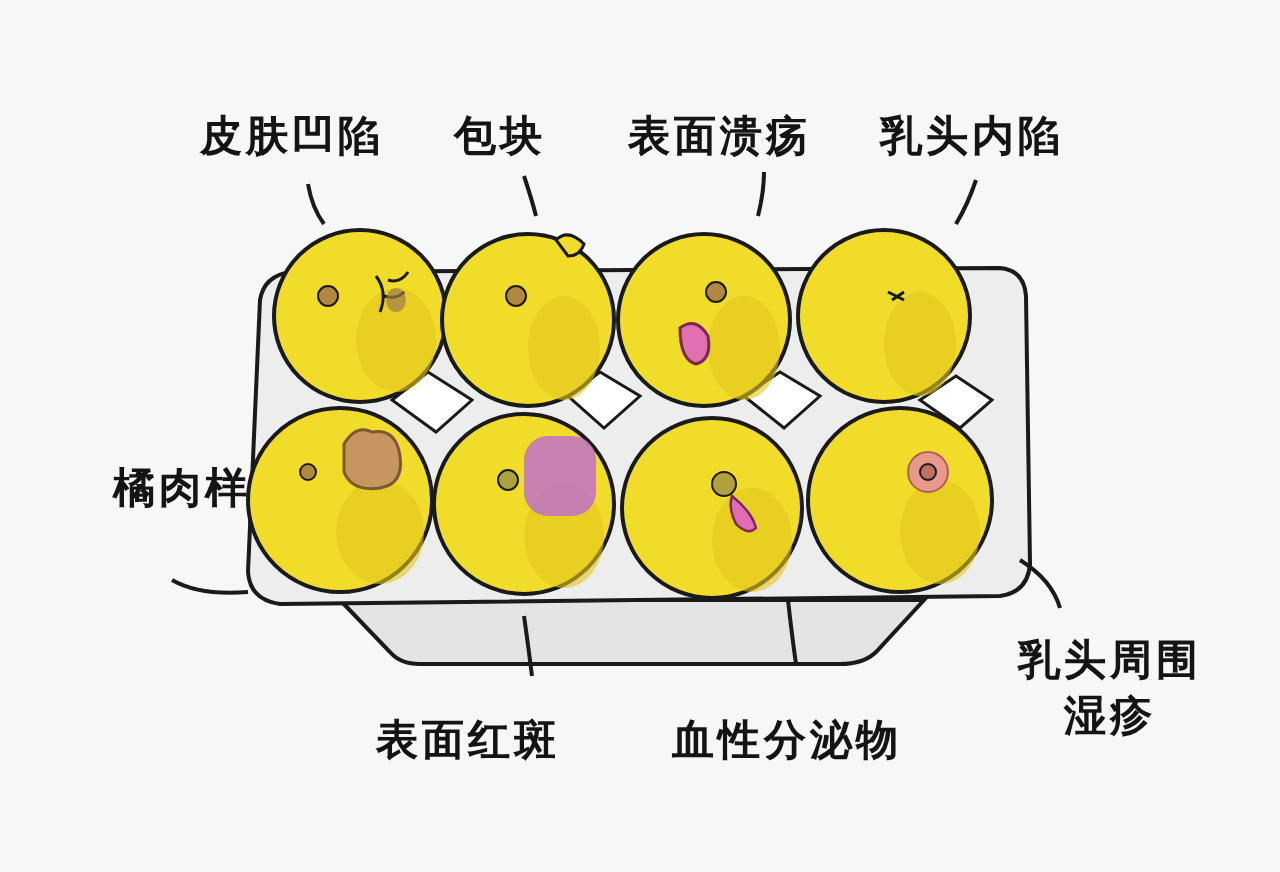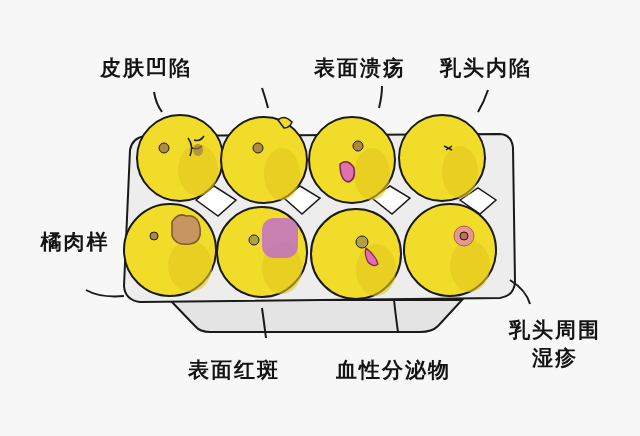--- a/index.html
+++ b/index.html
@@ -84,24 +84,25 @@
     <path d="M382 86 Q382 96 379 108"></path>
     <path d="M488 90 Q484 102 478 112"></path>
     <path d="M86 290 Q100 298 124 296"></path>
     <path d="M262 308 Q264 322 266 338"></path>
     <path d="M394 300 Q396 318 398 332"></path>
     <path d="M510 280 Q526 290 530 304"></path>
   </g>
 </svg>
 
 <div class="label" style="left:100px; top:54px;">皮肤凹陷</div>
+<div class="label" style="left:227px; top:54px;">包块</div>
 <div class="label" style="left:314px; top:54px;">表面溃疡</div>
 <div class="label" style="left:440px; top:54px;">乳头内陷</div>
 
-<div class="label center" style="left:30px; top:230px; width:90px;font-family:Liberation Mono, monospace;">
+<div class="label center" style="left:46px; top:230px; width:90px;">
   <div>橘肉样</div>
 </div>
 
 <div class="label" style="left:188px; top:356px;">表面红斑</div>
 <div class="label" style="left:336px; top:356px;">血性分泌物</div>
 
 <div class="label center" style="left:500px; top:316px; width:110px;">
   <div>乳头周围</div>
   <div>湿疹</div>
 </div>

